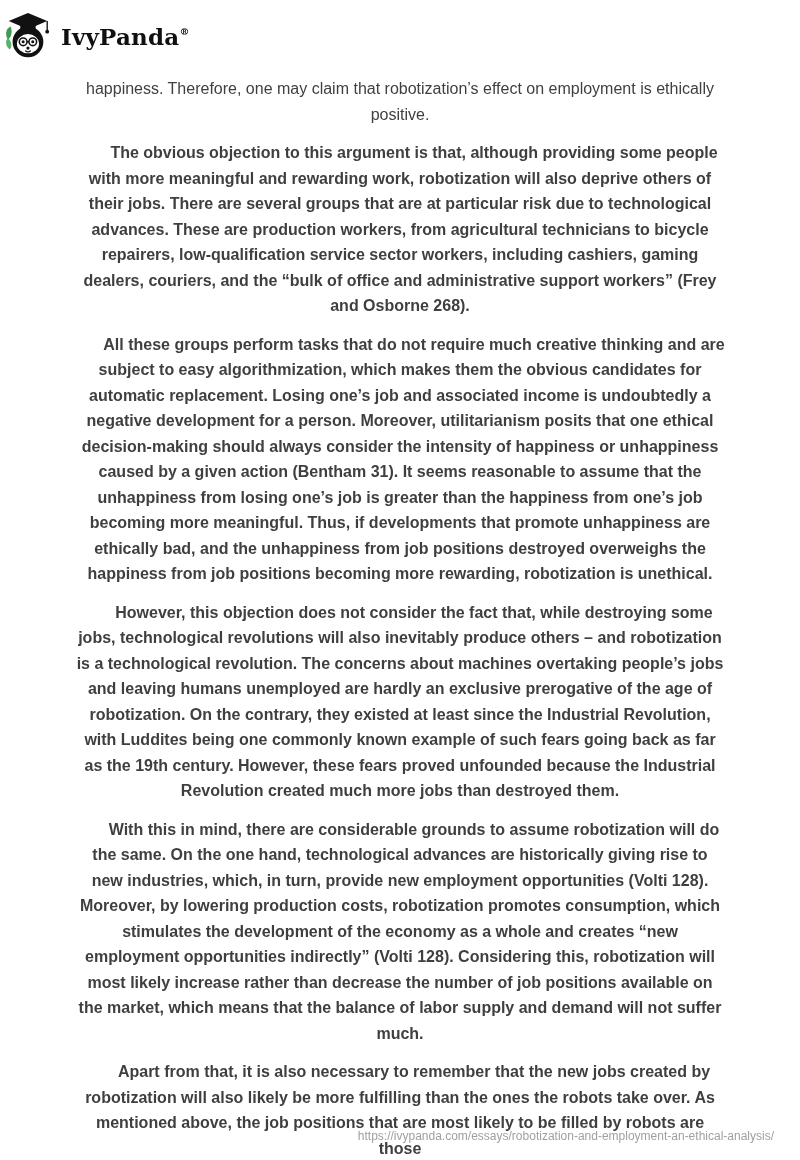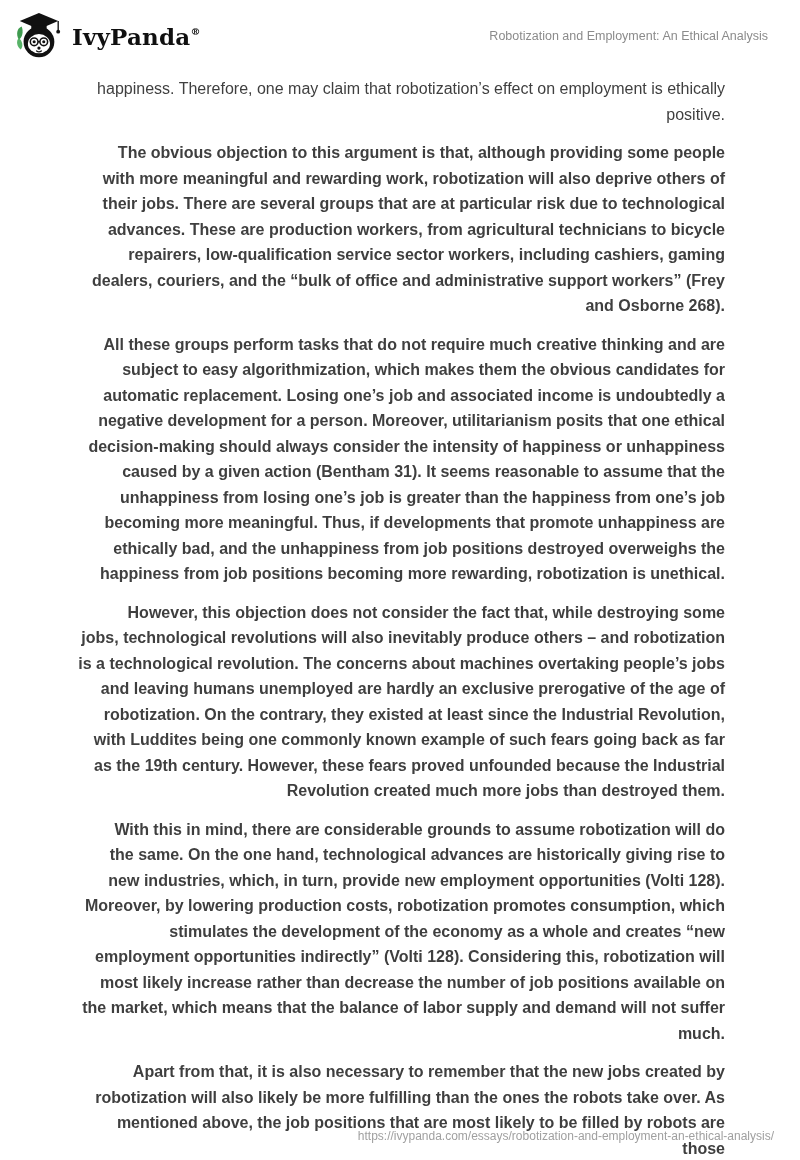--- a/index.html
+++ b/index.html
@@ -10,21 +10,21 @@
     background: #ffffff;
     font-family: "Liberation Sans", sans-serif;
     position: relative;
     overflow: hidden;
   }
 
   
   .page-header {
     display: flex;
     align-items: center;
-    padding: 10px 32px 0 14px;
+    padding: 10px 32px 0 3px;
     height: 62px;
   }
   .brand {
     display: flex;
     align-items: center;
     gap: 10px;
     cursor: pointer;
   }
   .logo-wrap {
     width: 48px;
@@ -55,21 +55,21 @@
 
   
   .essay-body {
     padding: 14px 75px 0 75px;
     color: #3f3f3f;
     font-size: 16px;
     line-height: 25.5px;
   }
   .essay-body p {
     margin: 0 0 13px 0;
-    text-align: right;
+    text-align: center;
   }
   .essay-body p.indent {
     text-indent: 28px;
     font-weight: bold;
   }
 
   
   .page-footer {
     position: absolute;
     bottom: 16px;
@@ -108,21 +108,20 @@
 
         <polygon points="25,2 45,10.5 25,19 5,10.5" fill="#111111"></polygon>
         <path d="M17 15 L17 20 Q25 24 33 20 L33 15" fill="#111111"></path>
 
         <line x1="45" y1="10.5" x2="45" y2="20" stroke="#111111" stroke-width="1.4"></line>
         <circle cx="45" cy="21.5" r="2" fill="#111111"></circle>
       </svg>
     </div>
     <span class="brand-name"><span>IvyPanda</span><sup>®</sup></span>
   </div>
-  <span class="doc-title">Robotization and Employment: An Ethical Analysis</span>
 </header>
 
 <main class="essay-body">
   <p>happiness. Therefore, one may claim that robotization’s effect on employment is ethically positive.</p>
   <p class="indent">The obvious objection to this argument is that, although providing some people with more meaningful and rewarding work, robotization will also deprive others of their jobs. There are several groups that are at particular risk due to technological advances. These are production workers, from agricultural technicians to bicycle repairers, low-qualification service sector workers, including cashiers, gaming dealers, couriers, and the “bulk of office and administrative support workers” (Frey and Osborne 268).</p>
   <p class="indent">All these groups perform tasks that do not require much creative thinking and are subject to easy algorithmization, which makes them the obvious candidates for automatic replacement. Losing one’s job and associated income is undoubtedly a negative development for a person. Moreover, utilitarianism posits that one ethical decision-making should always consider the intensity of happiness or unhappiness caused by a given action (Bentham 31). It seems reasonable to assume that the unhappiness from losing one’s job is greater than the happiness from one’s job becoming more meaningful. Thus, if developments that promote unhappiness are ethically bad, and the unhappiness from job positions destroyed overweighs the happiness from job positions becoming more rewarding, robotization is unethical.</p>
   <p class="indent">However, this objection does not consider the fact that, while destroying some jobs, technological revolutions will also inevitably produce others – and robotization is a technological revolution. The concerns about machines overtaking people’s jobs and leaving humans unemployed are hardly an exclusive prerogative of the age of robotization. On the contrary, they existed at least since the Industrial Revolution, with Luddites being one commonly known example of such fears going back as far as the 19th century. However, these fears proved unfounded because the Industrial Revolution created much more jobs than destroyed them.</p>
   <p class="indent">With this in mind, there are considerable grounds to assume robotization will do the same. On the one hand, technological advances are historically giving rise to new industries, which, in turn, provide new employment opportunities (Volti 128). Moreover, by lowering production costs, robotization promotes consumption, which stimulates the development of the economy as a whole and creates “new employment opportunities indirectly” (Volti 128). Considering this, robotization will most likely increase rather than decrease the number of job positions available on the market, which means that the balance of labor supply and demand will not suffer much.</p>
   <p class="indent">Apart from that, it is also necessary to remember that the new jobs created by robotization will also likely be more fulfilling than the ones the robots take over. As mentioned above, the job positions that are most likely to be filled by robots are those</p>
 </main>

